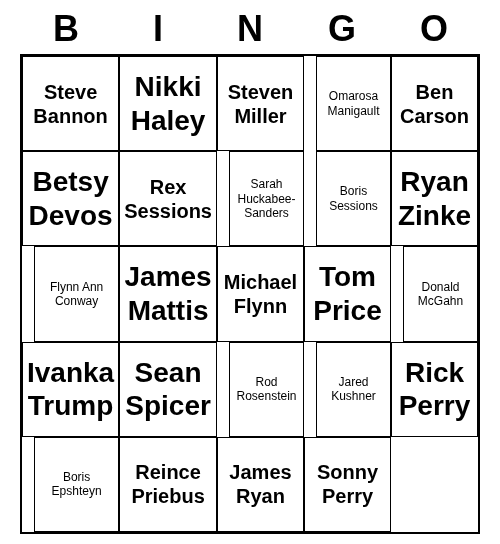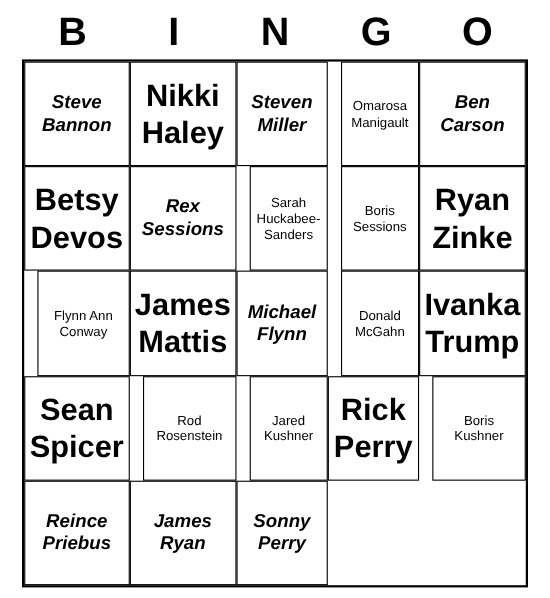--- a/index.html
+++ b/index.html
@@ -52,23 +52,22 @@
       padding: 4px;
       line-height: 1.2;
     }
 
     .bingo-cell.large {
       font-size: 28px;
       font-weight: bold;
     }
 
     .bingo-cell.medium {
-      font-size: 17px;
+      font-size: 20px;
       font-weight: bold;
-      font-style: italic;
     }
 
     .bingo-cell.small {
       font-size: 12px;
       font-weight: normal;
       margin-left: 12px;
     }
   </style>
 </head>
 <body>
@@ -90,23 +89,24 @@
     <div class="bingo-cell small">Omarosa Manigault</div>
     <div class="bingo-cell medium">Ben Carson</div>
     <div class="bingo-cell large">Betsy Devos</div>
     <div class="bingo-cell medium">Rex Sessions</div>
     <div class="bingo-cell small">Sarah Huckabee-Sanders</div>
     <div class="bingo-cell small">Boris Sessions</div>
     <div class="bingo-cell large">Ryan Zinke</div>
     <div class="bingo-cell small">Flynn Ann Conway</div>
     <div class="bingo-cell large">James Mattis</div>
     <div class="bingo-cell medium">Michael Flynn</div>
+    <div class="bingo-cell large">Tom Price</div>
     <div class="bingo-cell small">Donald McGahn</div>
     <div class="bingo-cell large">Ivanka Trump</div>
     <div class="bingo-cell large">Sean Spicer</div>
     <div class="bingo-cell small">Rod Rosenstein</div>
     <div class="bingo-cell small">Jared Kushner</div>
     <div class="bingo-cell large">Rick Perry</div>
-    <div class="bingo-cell small">Boris Kushner</div>
+    <div class="bingo-cell small">Boris Epshteyn</div>
     <div class="bingo-cell medium">Reince Priebus</div>
     <div class="bingo-cell medium">James Ryan</div>
     <div class="bingo-cell medium">Sonny Perry</div>
   </div>
 
 </body></html>

